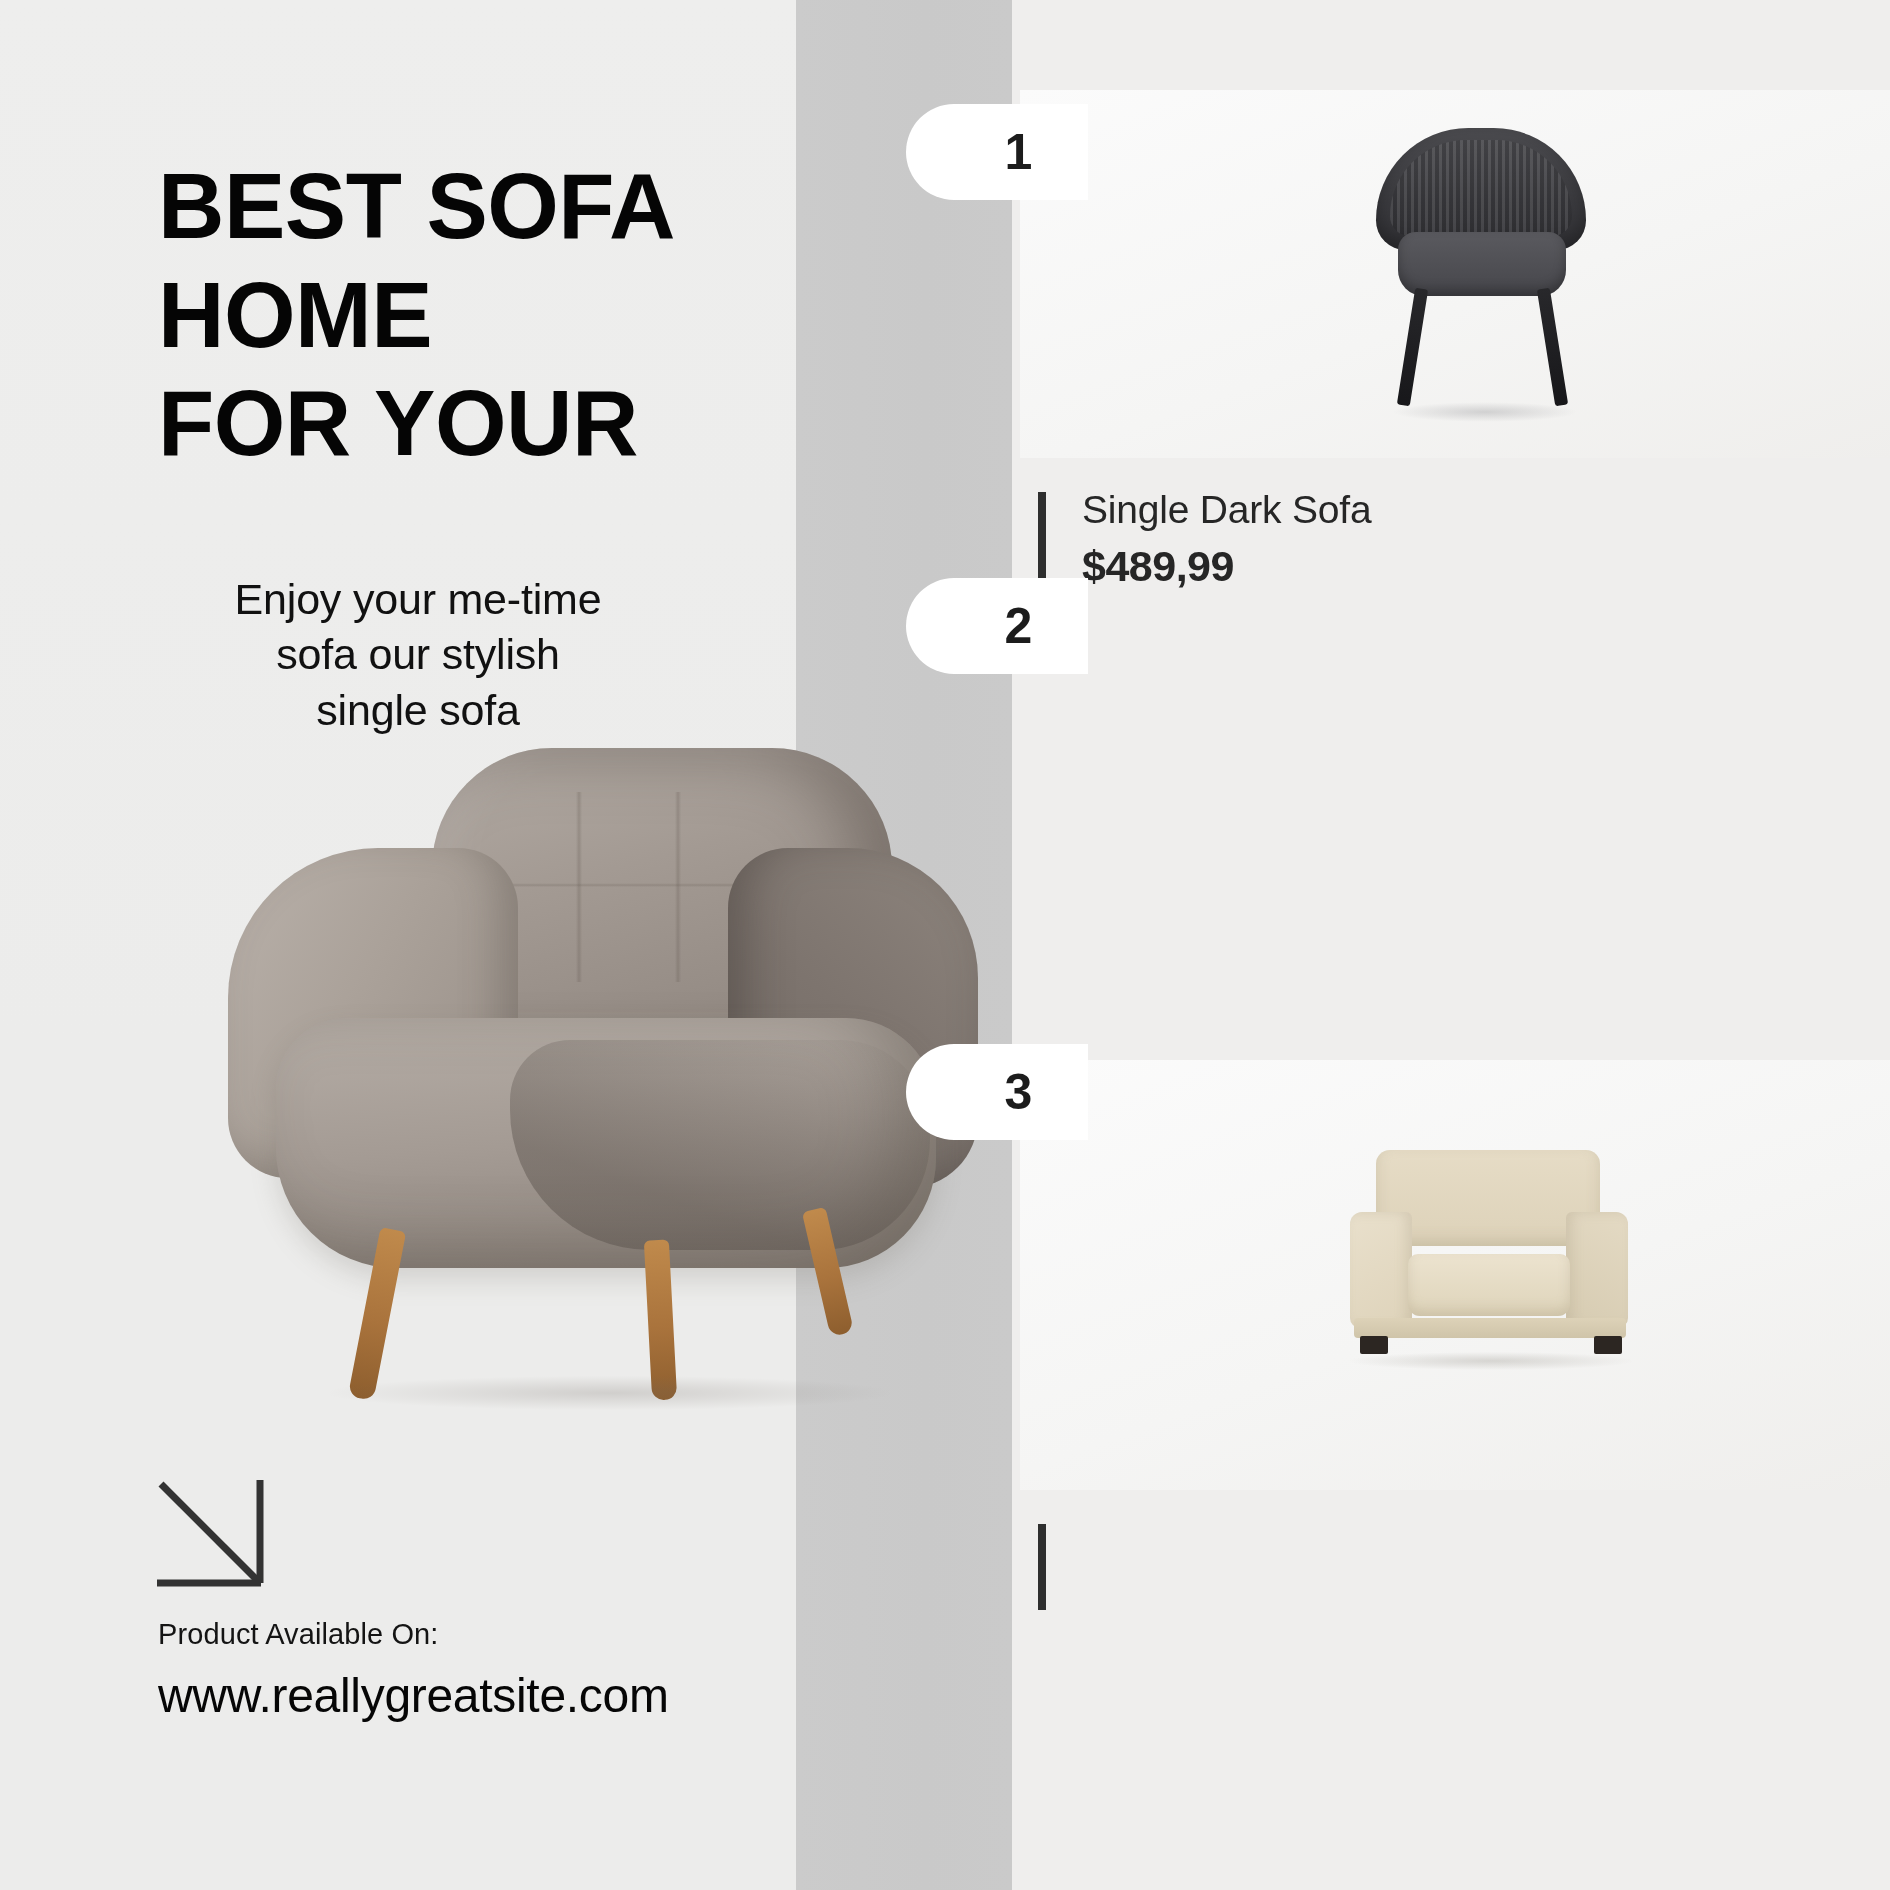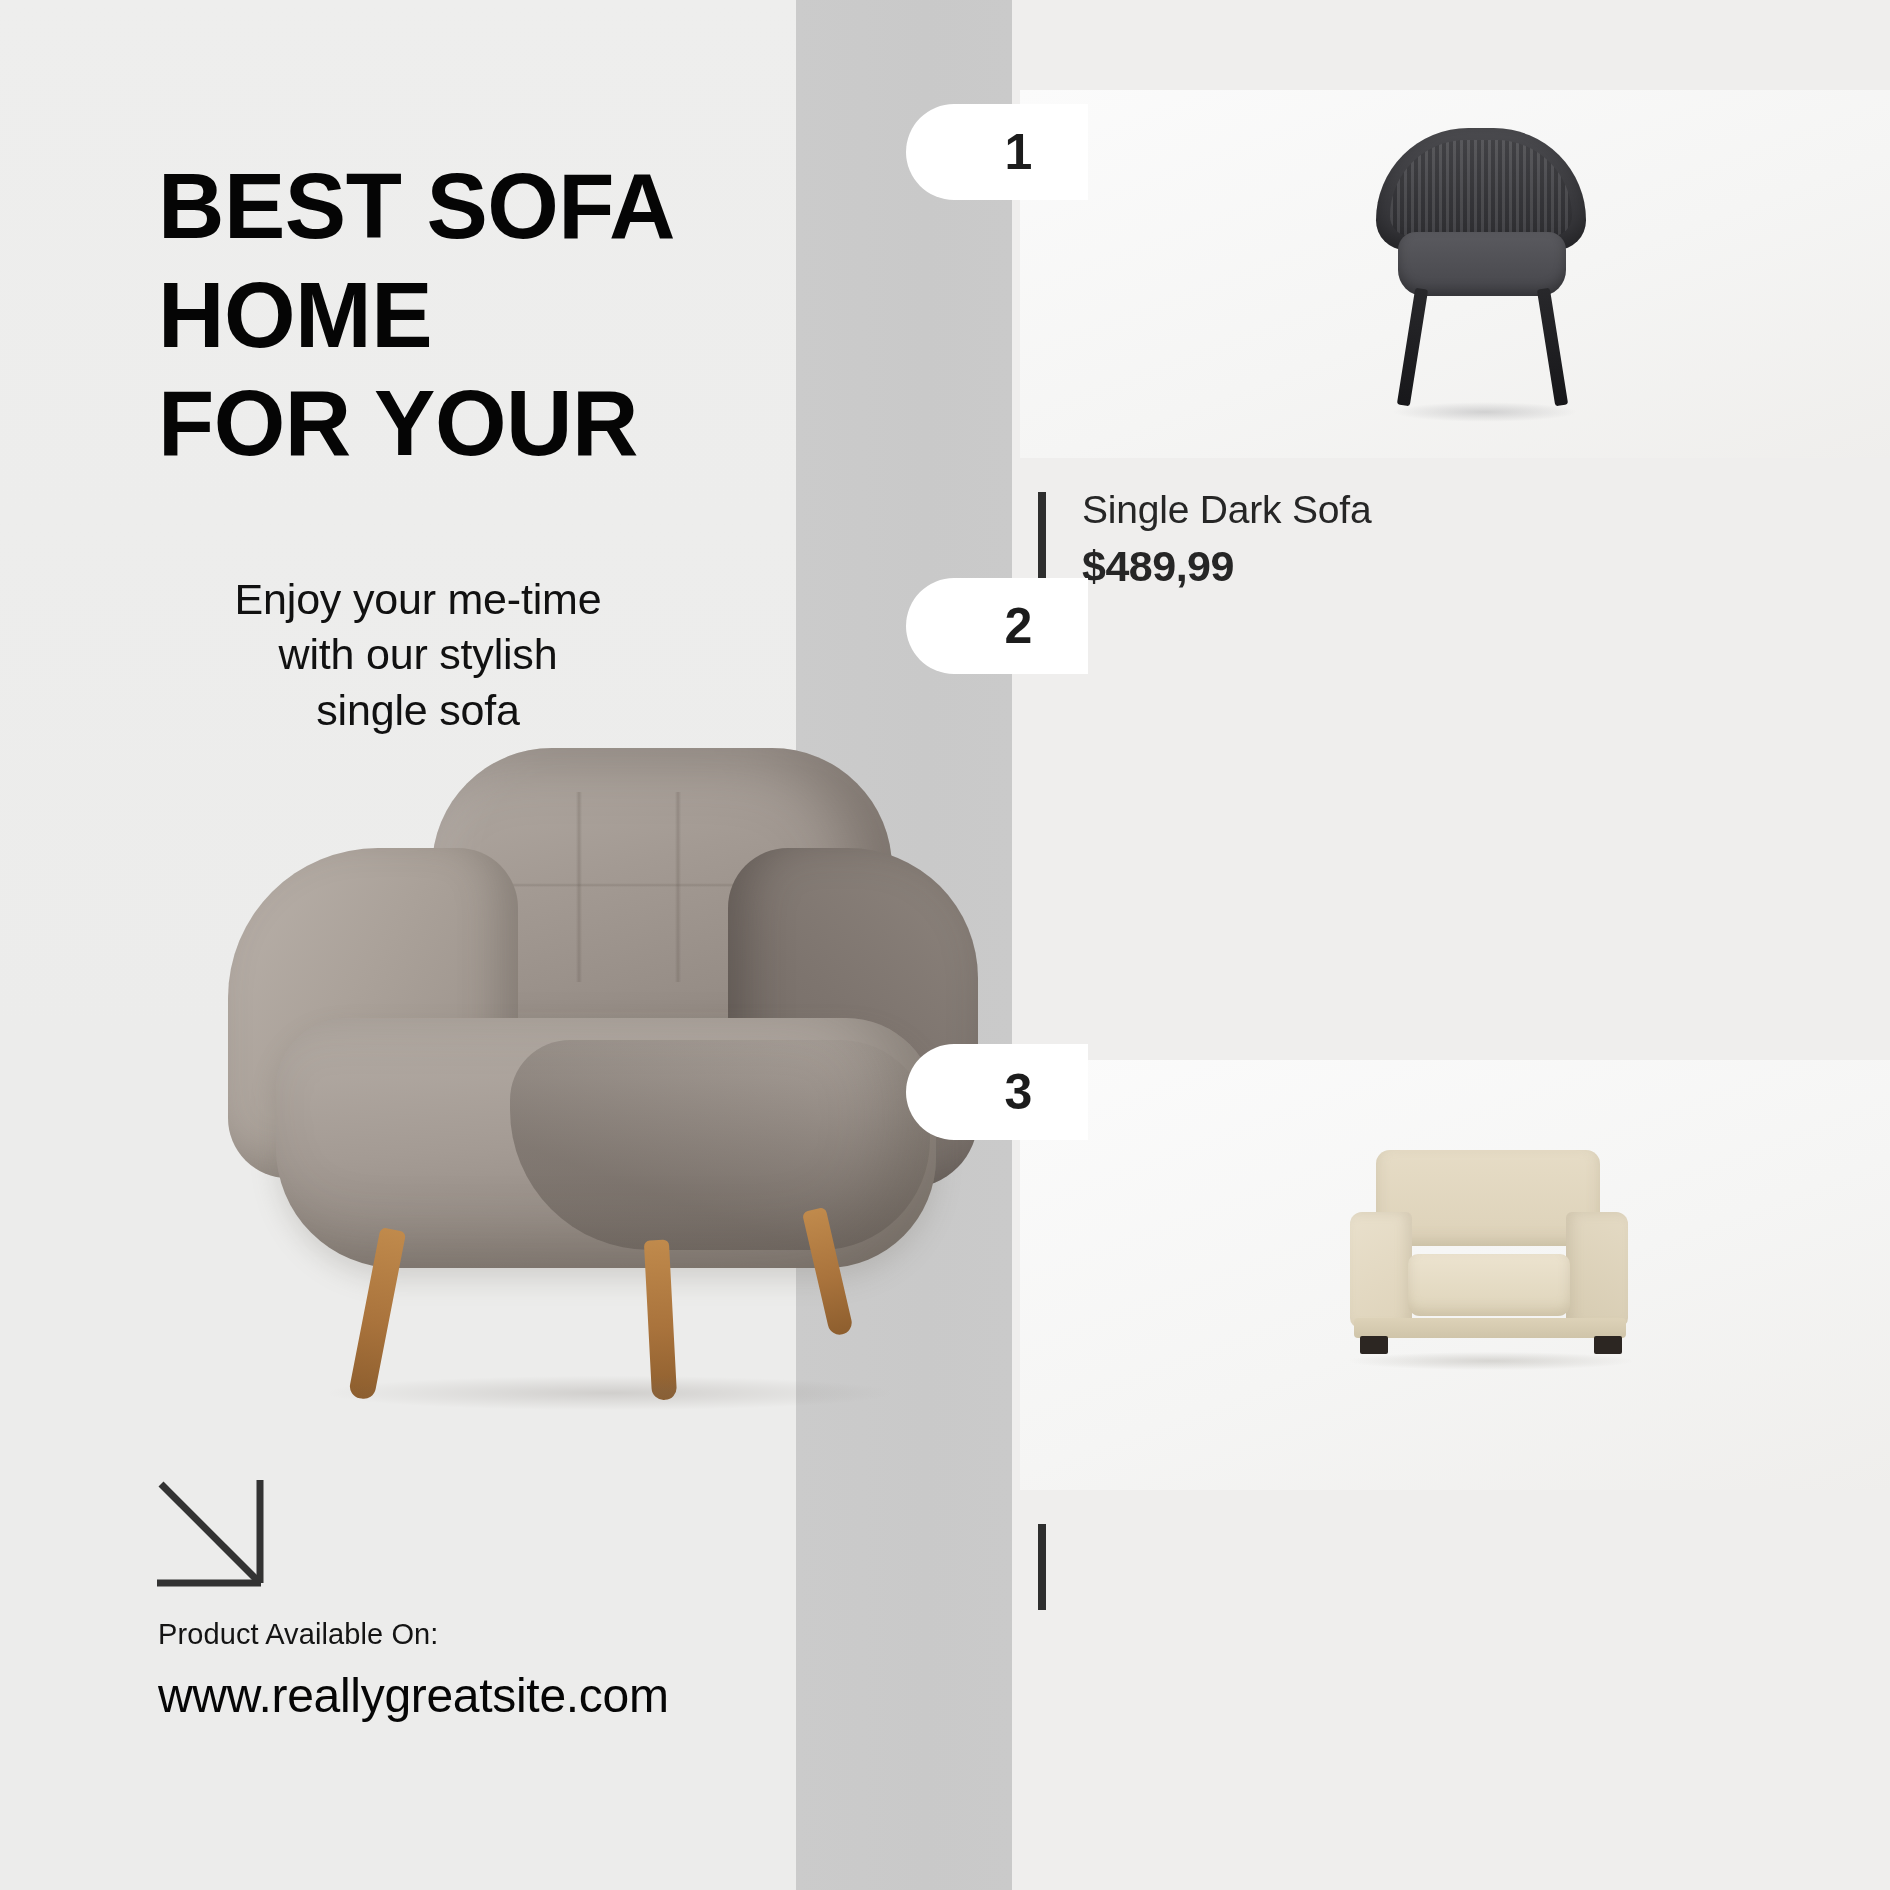--- a/index.html
+++ b/index.html
@@ -287,21 +287,21 @@
   <div class="band-right"></div>
 
   <div class="headline">
     <div>BEST SOFA</div>
     <div>HOME</div>
     <div>FOR YOUR</div>
   </div>
 
   <div class="subcopy">
     <div>Enjoy your me-time</div>
-    <div>with our stylish</div>
+    <div>sofa our stylish</div>
     <div>single sofa</div>
   </div>
 
   <div class="hero">
     <div class="back"></div>
     <div class="backtuft"></div>
     <div class="armL"></div>
     <div class="armR"></div>
     <div class="seat"></div>
     <div class="seatshadow"></div>

